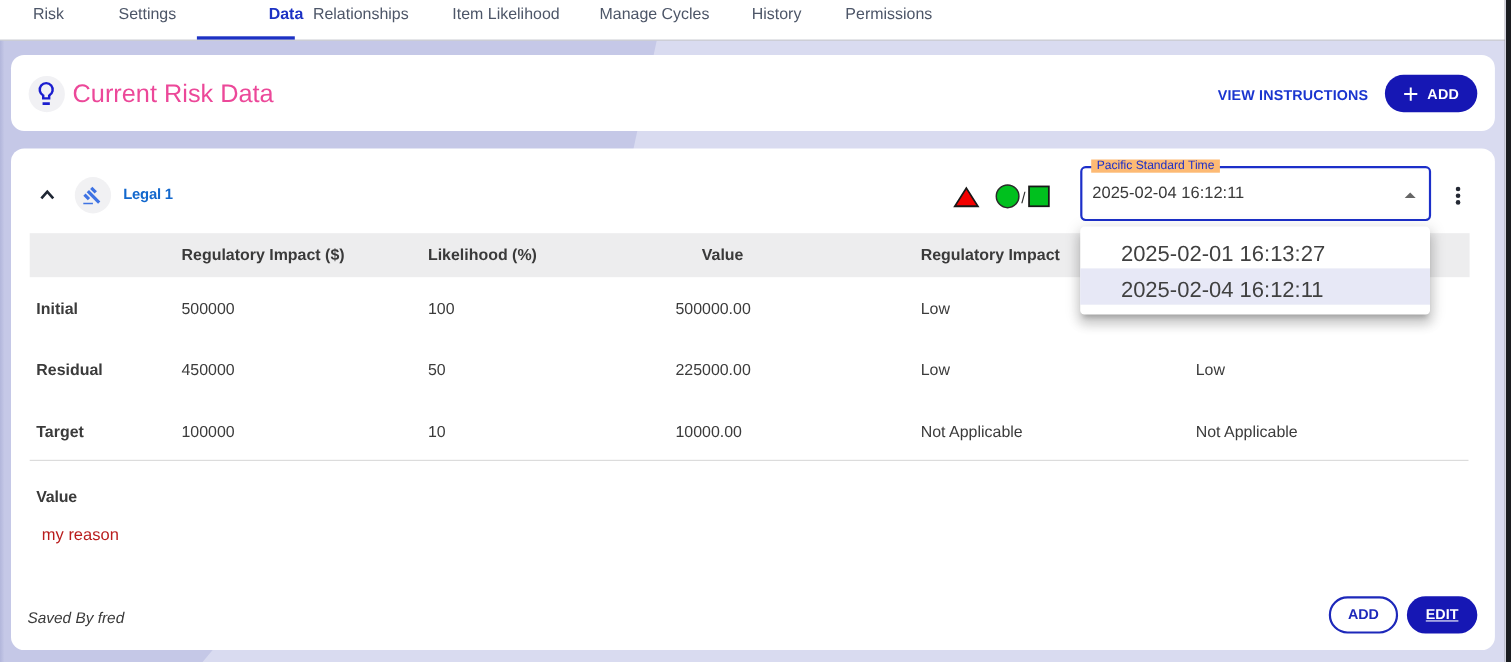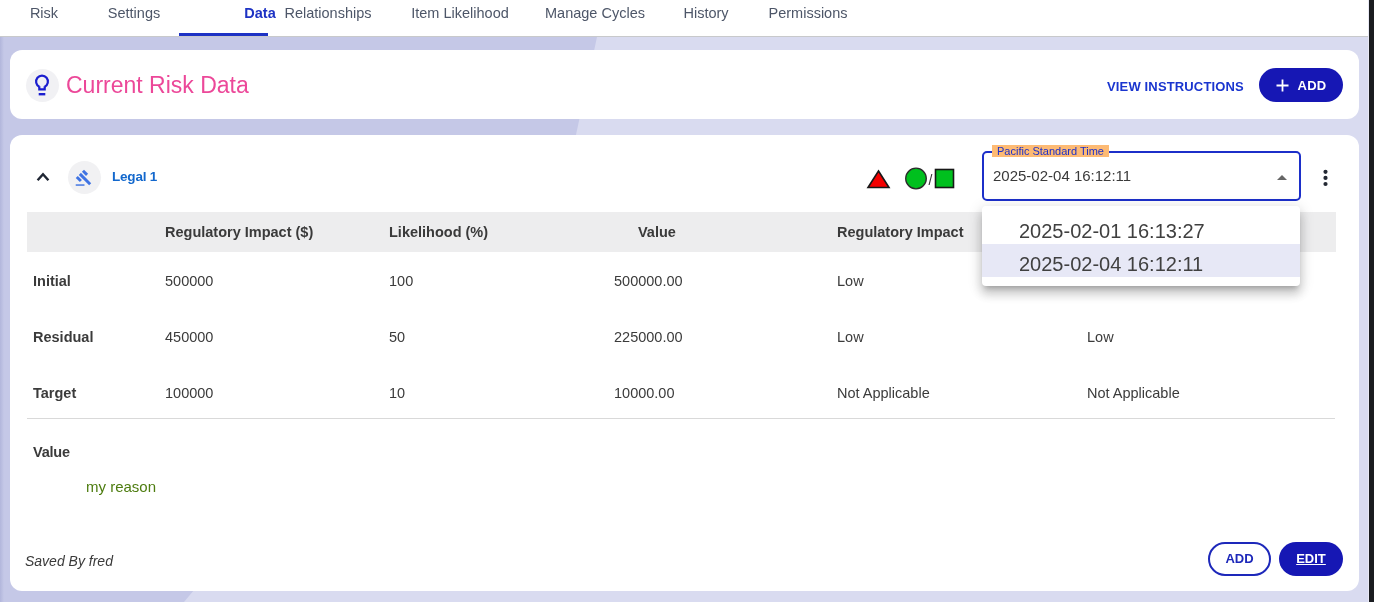--- a/index.html
+++ b/index.html
@@ -51,21 +51,21 @@
 #tline { left:27px; top:418px; width:1308px; height:1px; background:#d9d9d9; }
 
 
 #menu { left:982px; top:206px; width:318px; height:80px; background:#fff; border-radius:4px;
   box-shadow:0 5px 5px -3px rgba(0,0,0,.2), 0 8px 10px 1px rgba(0,0,0,.14), 0 3px 14px 2px rgba(0,0,0,.12); }
 #mi2bg { left:982px; top:243.5px; width:318px; height:33px; background:#e7e8f6; }
 .mi { position:absolute; left:999px; font-size:20px; color:#404040; white-space:nowrap;margin-left:20px; }
 
 
 #reason { left:33px; top:443.5px; font-size:14.5px; font-weight:bold; color:#3a3a3a; letter-spacing:-.2px; }
-#myreason { left:38px; top:478px; font-size:15px; color:#4d7c0f;margin-left:48px; }
+#myreason { left:38px; top:478px; font-size:15px; color:#b91c1c; }
 #savedby { left:25px; top:553px; font-size:14px; font-style:italic; color:#3a3a3a; }
 #addBot { left:1208px; top:542px; width:63px; height:34px; border-radius:17px; border:2px solid #1d28ba; color:#1d28ba; font-size:13px; font-weight:bold; text-align:center; line-height:30px; letter-spacing:0; background:#fff; }
 #editBot { left:1279px; top:542px; width:64px; height:34px; border-radius:17px; background:#1617b4; color:#fff; font-size:13px; font-weight:bold; text-align:center; line-height:34px; letter-spacing:0;text-decoration:underline; }
 </style>
 </head>
 <body>
 
 <div class="abs" id="bgLight"></div>
 <svg class="abs" id="bgSvg" width="1369" height="602">
   <polygon points="0,37 597,37 576,134.7 184,602 0,602" fill="#c5c8e7"></polygon>

